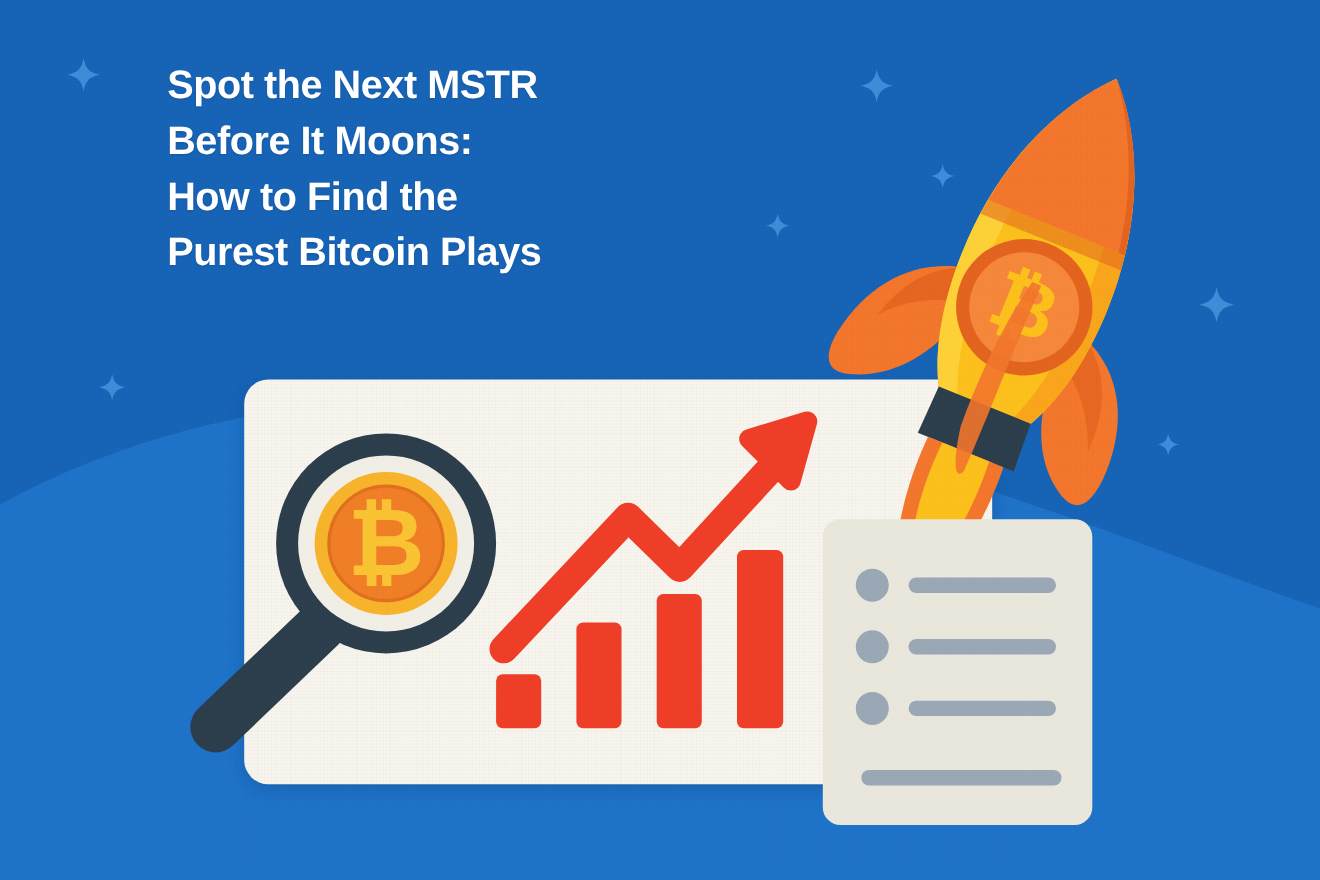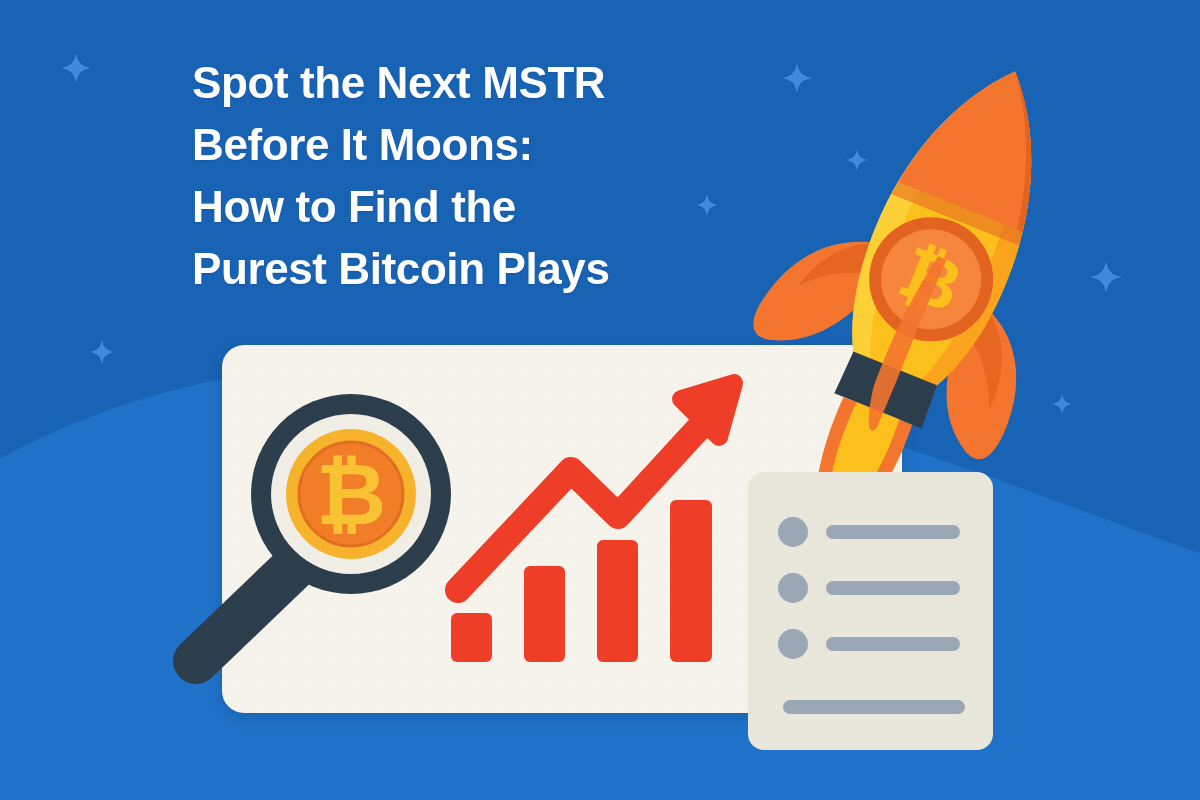--- a/index.html
+++ b/index.html
@@ -31,27 +31,26 @@
       repeating-linear-gradient(90deg, rgba(0,0,0,.10) 0 1px, rgba(255,255,255,0) 1px 2px);
     pointer-events:none;
   }
 
   
   .title{
     position:absolute;
     left:152px; top:52px;
     width:600px;
     color:#FFFFFF;
-    font-size:44px;
+    font-size:36px;
     font-weight:700;
     line-height:1.41;
     letter-spacing:-0.4px;
     text-shadow:0 1px 2px rgba(0,0,0,.13);
     white-space:pre-line;
-    margin-left:40px;
   }
 
   
   .card{
     position:absolute;
     left:222px; top:345px;
     width:680px; height:368px;
     background:#F8F5EE;
     border-radius:22px;
     box-shadow:0 5px 14px rgba(8,40,80,.20);

